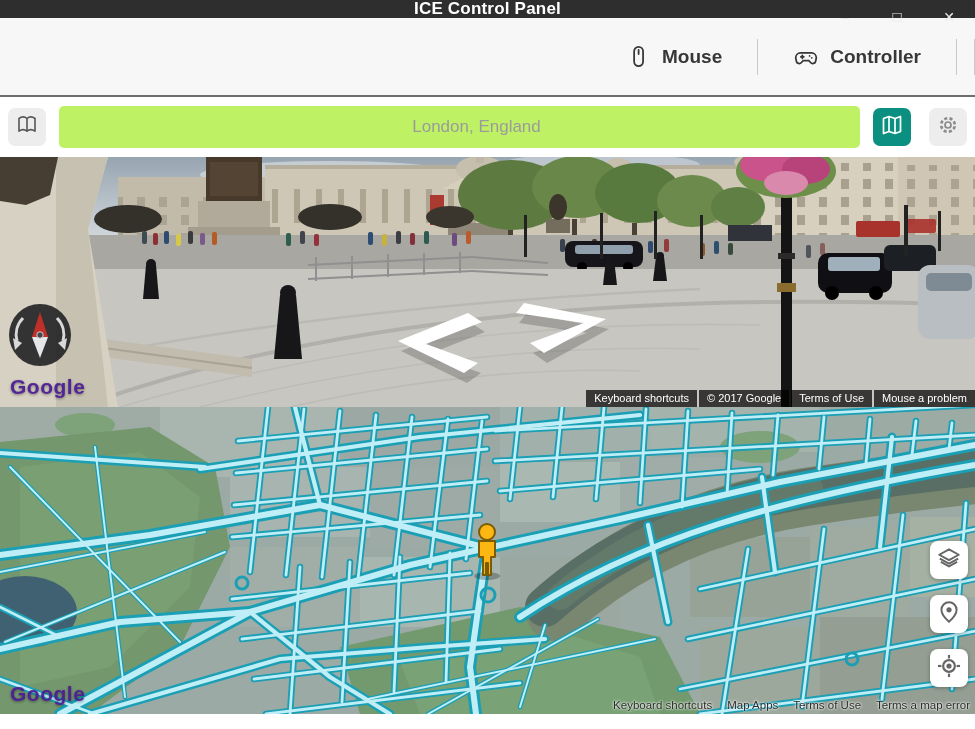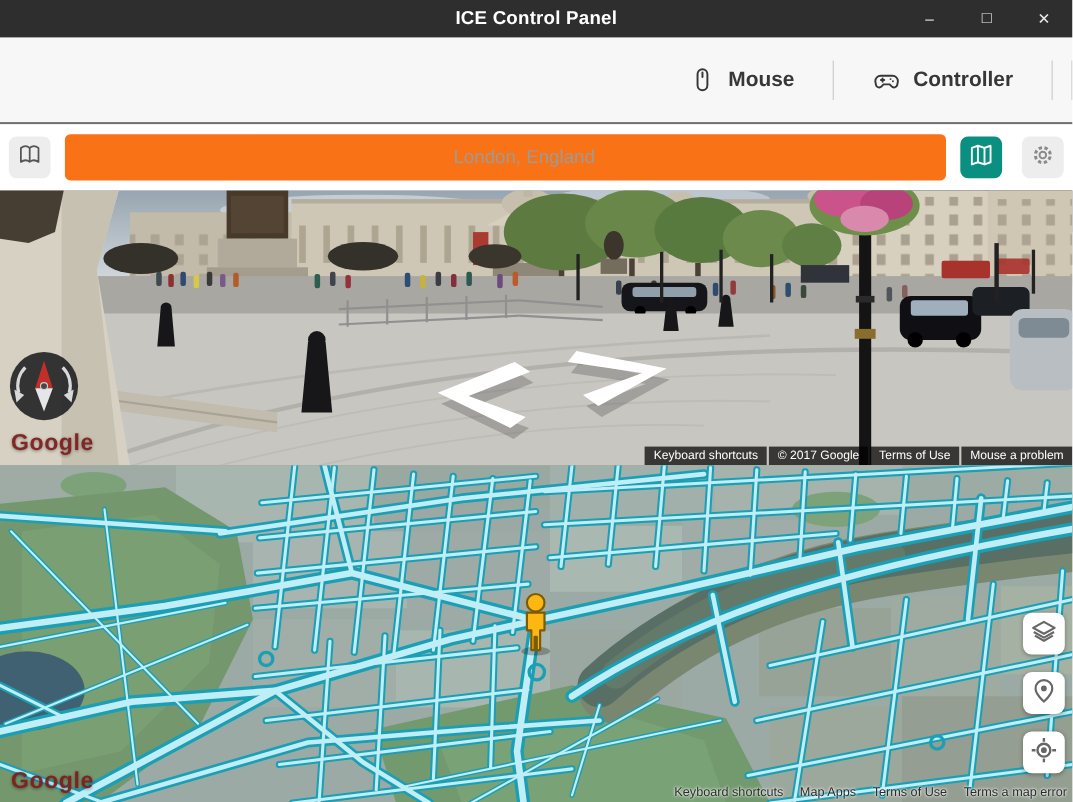--- a/index.html
+++ b/index.html
@@ -2,43 +2,43 @@
 <html><head>
 <meta charset="utf-8">
 <style>
   html,body{margin:0;padding:0;}
   body{
     width:975px;height:729px;overflow:hidden;background:#fff;
     font-family:"Liberation Sans",sans-serif;position:relative;
     -webkit-font-smoothing:antialiased;
   }
   
-  .titlebar{height:34px;background:#2e2e2e;display:flex;align-items:center;justify-content:center;position:relative;}
+  .titlebar{height:18px;background:#2e2e2e;display:flex;align-items:center;justify-content:center;position:relative;}
   .titlebar .title{color:#fff;font-size:17px;font-weight:600;letter-spacing:.2px;}
   .win-controls{position:absolute;right:0;top:0;height:33px;display:flex;}
   .win-btn{width:52px;height:33px;display:flex;align-items:center;justify-content:center;color:#e8e8e8;font-size:14px;cursor:default;}
   .win-btn.max{font-size:15px;}
   
   .tabbar{height:77px;background:#f7f7f7;border-bottom:2px solid #6e6e6e;display:flex;align-items:center;justify-content:flex-end;gap:17px;}
   .tab{display:flex;align-items:center;gap:11px;font-size:19px;font-weight:600;color:#373737;padding:11px 18px;border-radius:9px;}
   .tab svg{display:block;}
   .tab.active{background:#1877d2;color:#fff;}
   .tab-sep{width:1px;height:36px;background:#c9c9c9;}
   
   .toolbar{height:60px;background:#fff;display:flex;align-items:center;padding:0 8px;box-sizing:border-box;gap:0;}
   .tool-btn{width:38px;height:38px;border-radius:7px;background:#ededed;display:flex;align-items:center;justify-content:center;flex:0 0 auto;}
   .tool-btn.teal{background:#0b8f80;}
-  .search-input{flex:1 1 auto;height:40px;margin:0 13px;border:none;outline:none;background:#f97316;border-radius:5px;text-align:center;font-size:17px;font-family:"Liberation Sans",sans-serif;color:#444;padding-left:36px;}
+  .search-input{flex:1 1 auto;height:40px;margin:0 13px;border:none;outline:none;background:#bef264;border-radius:5px;text-align:center;font-size:17px;font-family:"Liberation Sans",sans-serif;color:#444;padding-left:36px;}
   .search-input::placeholder{color:#9b9b9b;opacity:1;}
   .gap18{width:18px;flex:0 0 auto;}
   
   .sv-pane{position:relative;width:975px;height:250px;overflow:hidden;background:#b9c2c9;}
   .map-pane{position:relative;width:975px;height:307px;overflow:hidden;background:#9aa08e;}
   .scene{position:absolute;left:0;top:0;display:block;}
-  .watermark{position:absolute;left:10px;bottom:8px;color:#7f1d1d;font-size:21px;font-weight:700;letter-spacing:.5px;opacity:.95;text-shadow:0 1px 3px rgba(0,0,0,.45);}
+  .watermark{position:absolute;left:10px;bottom:8px;color:#4c1d95;font-size:21px;font-weight:700;letter-spacing:.5px;opacity:.95;text-shadow:0 1px 3px rgba(0,0,0,.45);}
   .sv-attrib{position:absolute;right:0;bottom:0;display:flex;gap:2px;}
   .sv-attrib span{background:rgba(0,0,0,.72);color:#fff;font-size:11px;line-height:17px;padding:0 8px;white-space:nowrap;}
   .map-attrib{position:absolute;right:5px;bottom:3px;display:flex;gap:15px;}
   .map-attrib span{color:#2b2b2b;font-size:11.5px;white-space:nowrap;text-shadow:0 0 2px #fff,0 0 3px #fff;}
   .map-controls{position:absolute;right:7px;top:134px;display:flex;flex-direction:column;gap:16px;}
   .map-ctl{width:38px;height:38px;background:#fff;border-radius:8px;box-shadow:0 1px 4px rgba(0,0,0,.3);display:flex;align-items:center;justify-content:center;}
   .rc{stroke:#1a9fb5;fill:none;stroke-linecap:round;stroke-linejoin:round;}
   .rf{stroke:#bfeef7;fill:none;stroke-linecap:round;stroke-linejoin:round;}
 </style>
 </head>

